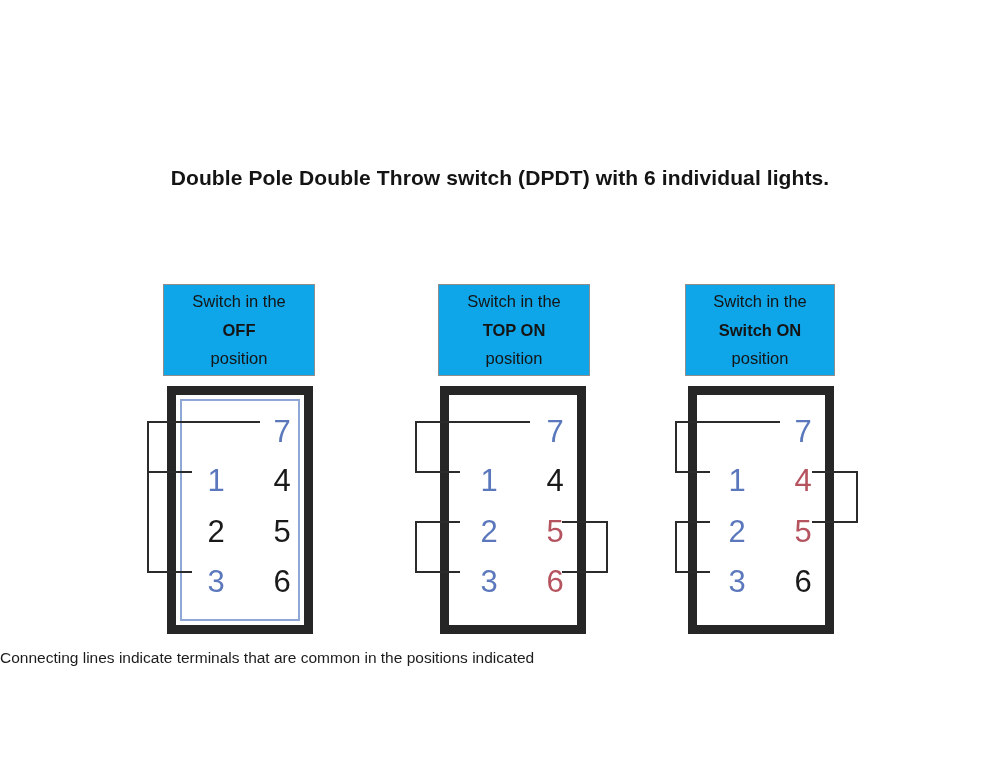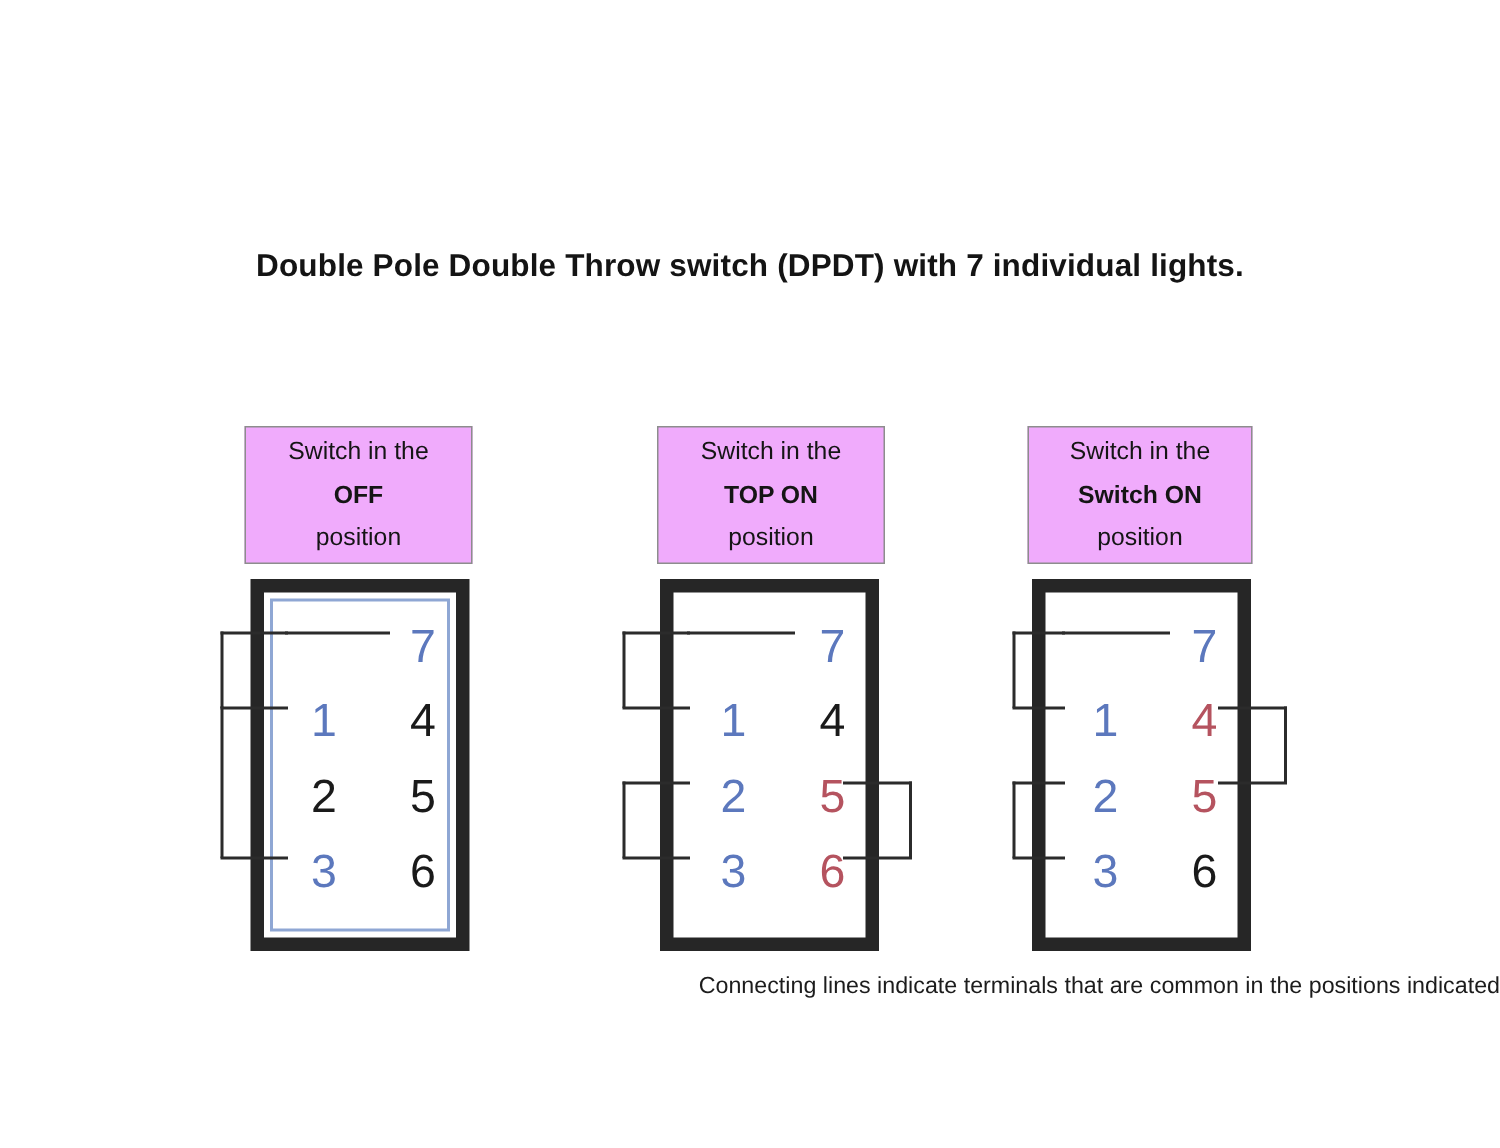--- a/index.html
+++ b/index.html
@@ -37,21 +37,21 @@
     color: #141414;
     white-space: nowrap;
   }
 
   
   .caption {
     position: absolute;
     left: 0;
     top: 649px;
     width: 1000px;
-    text-align: right;
+    text-align: left;
     font-size: 15.5px;
     color: #1c1c1c;
     white-space: nowrap;
   }
 
   
   .column {
     position: absolute;
     top: 0;
     height: 765px;
@@ -61,21 +61,21 @@
   .col-1 { left: 390px; }
   .col-2 { left: 640px; }
 
   
   .label-card {
     position: absolute;
     top: 284px;
     width: 152px;
     height: 92px;
     border: 1px solid #8d8d8d;
-    background: #f0abfc;
+    background: #0ea5e9;
     box-sizing: border-box;
     display: flex;
     flex-direction: column;
     align-items: center;
     justify-content: center;
     font-size: 16.5px;
     line-height: 1.72;
     color: #151515;
   }
   .col-0 .label-card { left: 43px; }
@@ -136,21 +136,21 @@
     width: 1000px;
     height: 765px;
     pointer-events: none;
   }
 </style>
 </head>
 <body>
 
 <div id="page">
 
-  <div class="title">Double Pole Double Throw switch (DPDT) with 7 individual lights.</div>
+  <div class="title">Double Pole Double Throw switch (DPDT) with 6 individual lights.</div>
 
   <div class="column col-0">
 
     <div class="label-card">
       <div>Switch in the</div>
       <div class="bold">OFF</div>
       <div>position</div>
     </div>
 
     <div class="switch-body">

